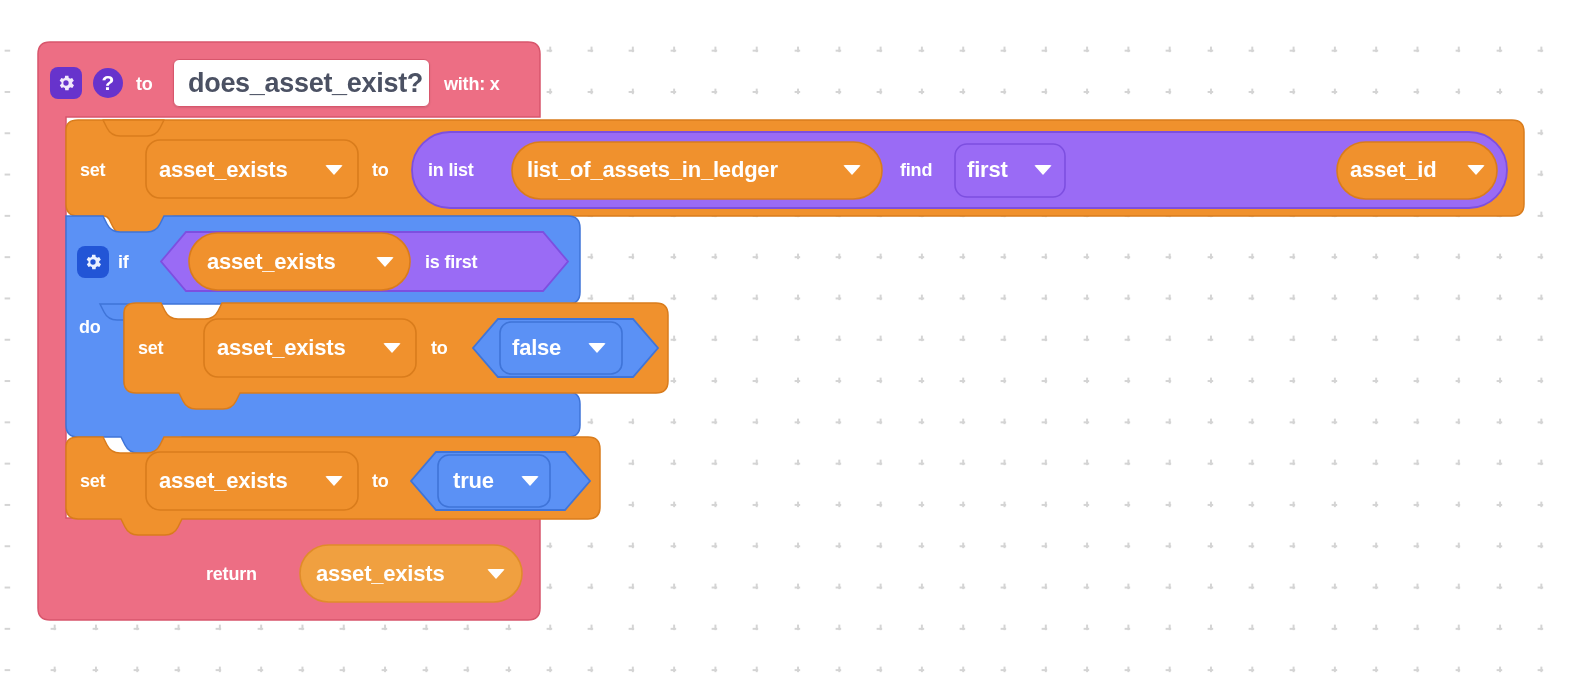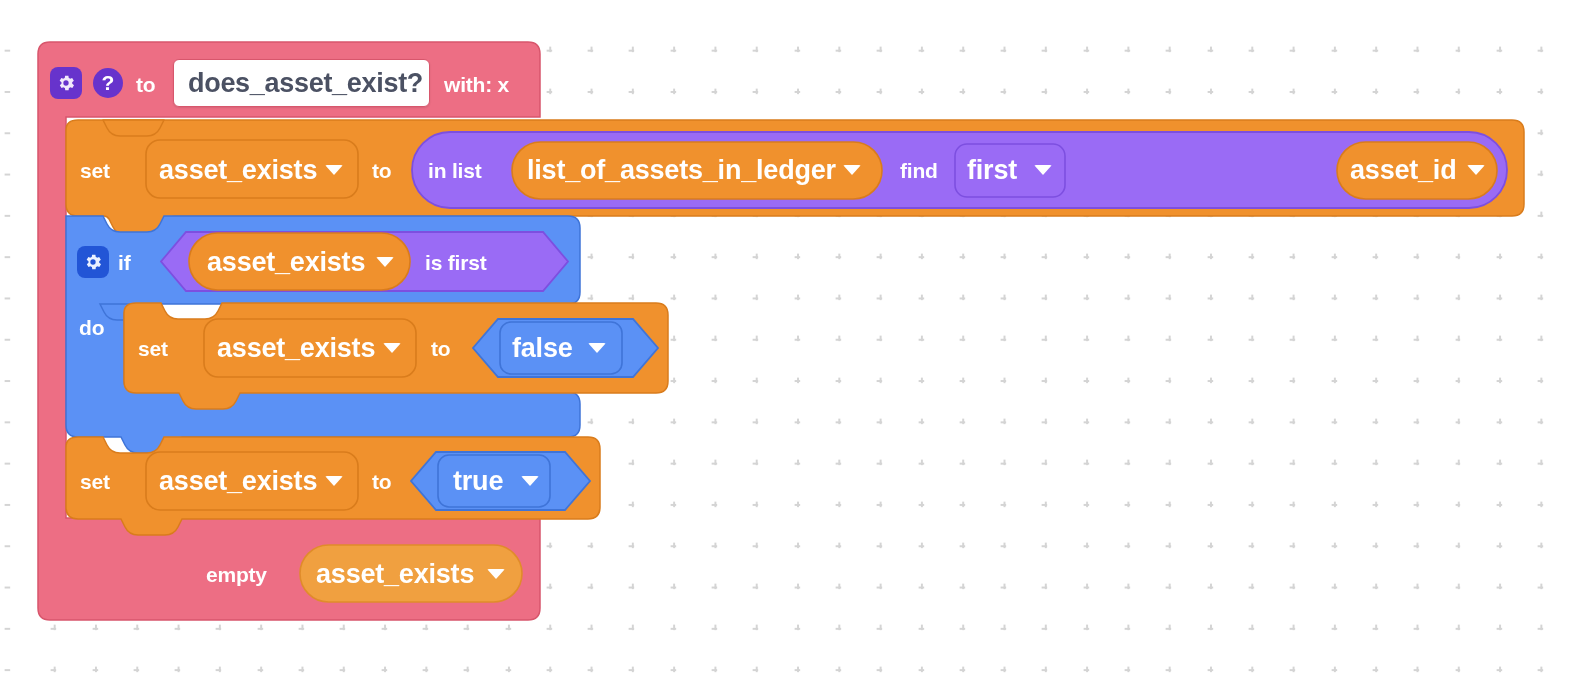--- a/index.html
+++ b/index.html
@@ -52,34 +52,34 @@
   .blocks-layer { position: absolute; inset: 0; z-index: 2; }
 
   
   #block-svg { position: absolute; left: 0; top: 0; }
 
   
   .lbl {
     position: absolute;
     color: #ffffff;
     font-weight: bold;
-    font-size: 21px;
+    font-size: 18px;
     line-height: 1;
     white-space: nowrap;
     letter-spacing: -0.2px;
     -webkit-font-smoothing: antialiased;
     transform: translateY(-50%);
     pointer-events: none;
   }
 
   
   .fieldtext {
     position: absolute;
     font-weight: bold;
-    font-size: 27px;
+    font-size: 22px;
     line-height: 1;
     white-space: nowrap;
     color: #ffffff;
     transform: translateY(-50%);
     letter-spacing: -0.2px;
   }
 
   
   .caret {
     position: absolute;
@@ -308,18 +308,18 @@
   <span class="fieldtext" style="left:512px; top:348px;">false</span>
   <span class="caret" style="left:588px; top:348px;"></span>
 
   <span class="lbl" style="left:80px; top:481px;">set</span>
   <span class="fieldtext" style="left:159px; top:481px;">asset_exists</span>
   <span class="caret" style="left:325px; top:481px;"></span>
   <span class="lbl" style="left:372px; top:481px;">to</span>
   <span class="fieldtext" style="left:453px; top:481px;">true</span>
   <span class="caret" style="left:521px; top:481px;"></span>
 
-  <span class="lbl" style="left:206px; top:574px;">empty</span>
+  <span class="lbl" style="left:206px; top:574px;">return</span>
   <span class="fieldtext" style="left:316px; top:574px;">asset_exists</span>
   <span class="caret" style="left:487px; top:574px;"></span>
 
   </div>
 </div>
 
 </body></html>

